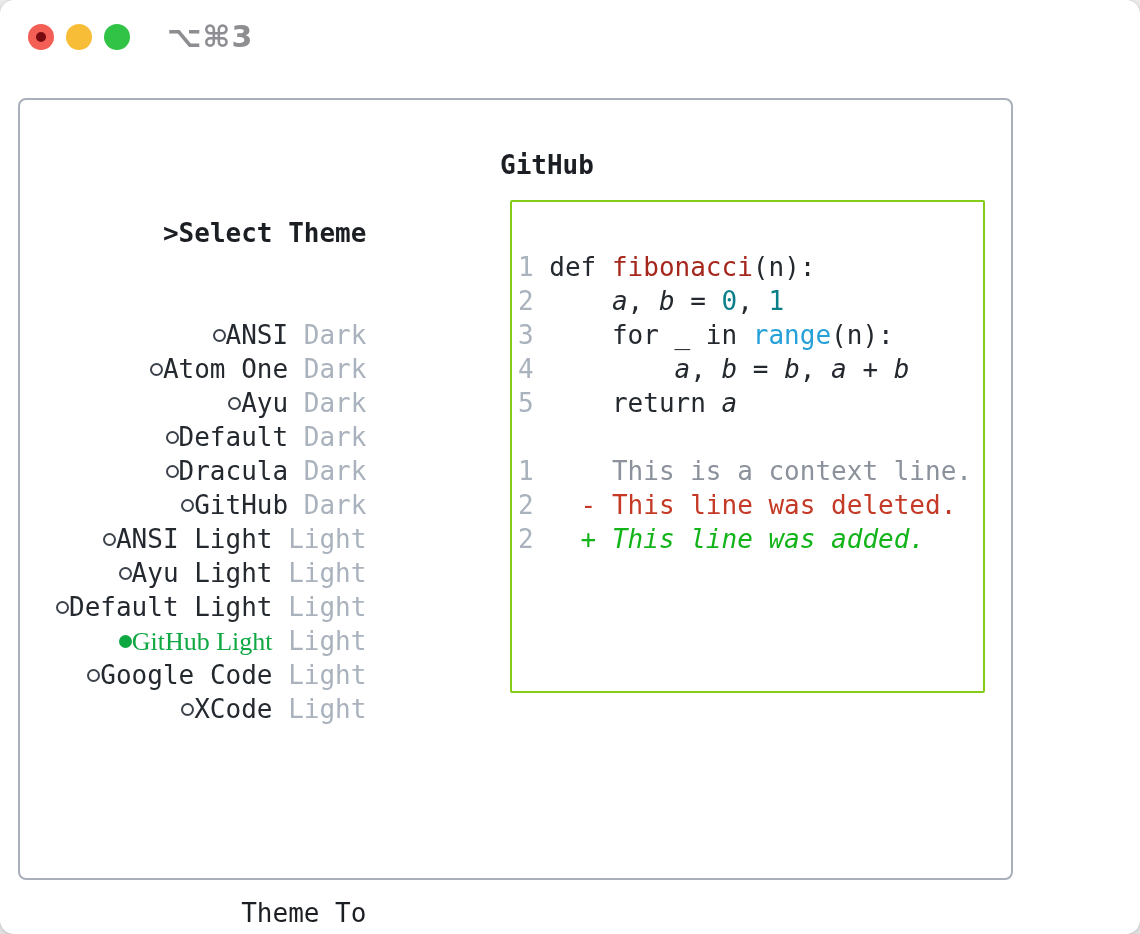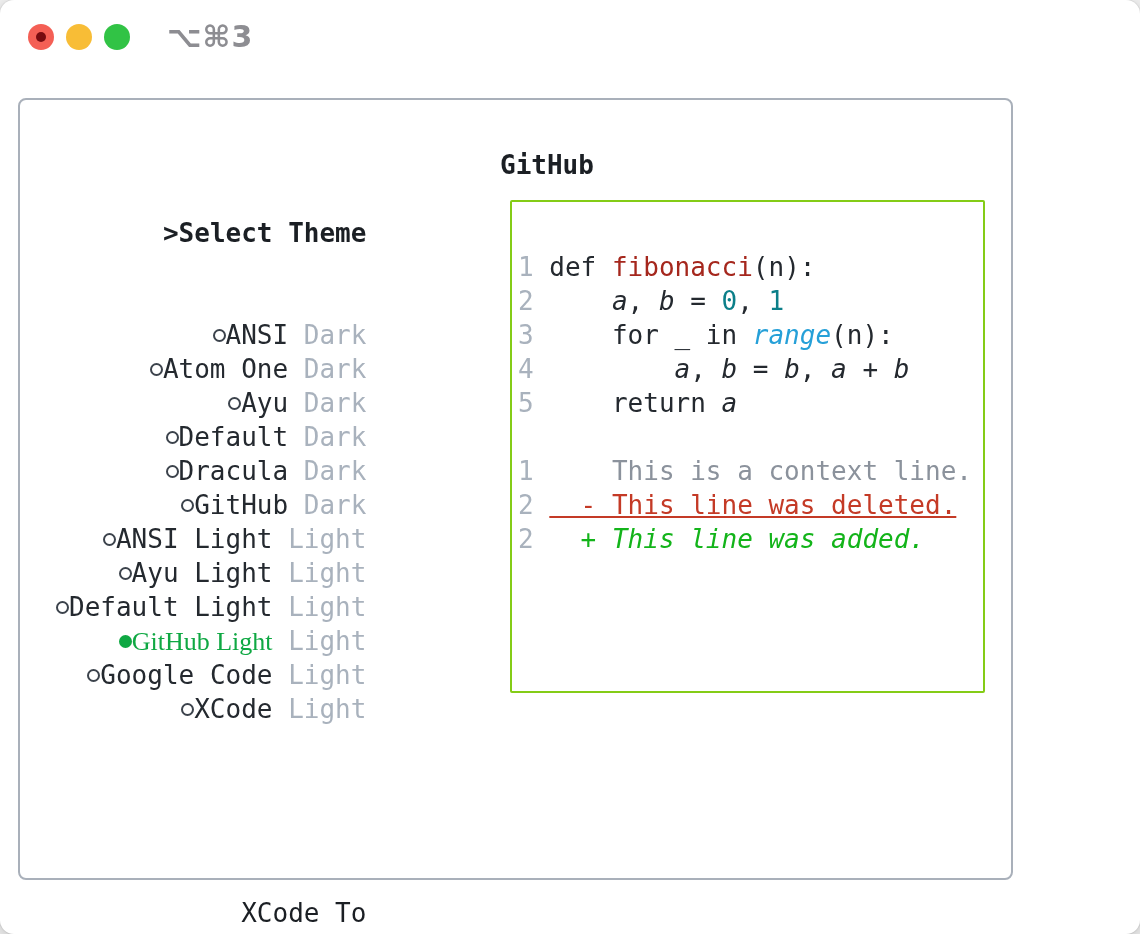--- a/index.html
+++ b/index.html
@@ -48,24 +48,24 @@
   .pbox{
     position:absolute;left:490px;top:100px;width:475px;height:493px;
     box-sizing:border-box;border:2px solid #84cc16;border-radius:2px;
     padding:48px 0 0 6px;white-space:pre;overflow:hidden;
   }
   .pline{height:34px;}
   .ln{color:var(--muted-gray,#a9b2bd);}
   .tok-p{color:var(--text-dark,#24292f);}
   .tok-fn{color:var(--function-red,#a5271d);}
   .tok-n{color:var(--number-teal,#0b7f89);}
-  .tok-b{color:var(--builtin-blue,#26a0d8);font-style:italic;}
+  .tok-b{color:var(--builtin-blue,#26a0d8);}
   .tok-v{color:var(--text-dark,#24292f);font-style:italic;}
   .tok-context{color:var(--context-gray,#8b929c);text-align:right;}
-  .tok-deleted{color:var(--diff-deleted-red,#c43a26);text-decoration:underline;}
+  .tok-deleted{color:var(--diff-deleted-red,#c43a26);}
   .tok-added{color:var(--diff-added-green,#13b41a);font-style:italic;}
 </style>
 </head>
 <body>
 
 <div class="window">
 
   <div class="titlebar">
     <span class="tl tl-close">
         <span class="tl-inner"></span>
@@ -74,21 +74,21 @@
     <span class="tl tl-zoom"></span>
     <span class="shortcut">⌥⌘3</span>
   </div>
 
   <div class="panel">
 
     <div class="leftcol">
       <div class="row"><span class="marker pointer">&gt;</span><span class="section-title">Select Theme</span></div>
       <div id="theme-list"><div class="row"><span class="marker"><span class="ring"></span></span><span class="t-name">ANSI</span><span class="t-var"> Dark</span></div><div class="row"><span class="marker"><span class="ring"></span></span><span class="t-name">Atom One</span><span class="t-var"> Dark</span></div><div class="row"><span class="marker"><span class="ring"></span></span><span class="t-name">Ayu</span><span class="t-var"> Dark</span></div><div class="row"><span class="marker"><span class="ring"></span></span><span class="t-name">Default</span><span class="t-var"> Dark</span></div><div class="row"><span class="marker"><span class="ring"></span></span><span class="t-name">Dracula</span><span class="t-var"> Dark</span></div><div class="row"><span class="marker"><span class="ring"></span></span><span class="t-name">GitHub</span><span class="t-var"> Dark</span></div><div class="row"><span class="marker"><span class="ring"></span></span><span class="t-name">ANSI Light</span><span class="t-var"> Light</span></div><div class="row"><span class="marker"><span class="ring"></span></span><span class="t-name">Ayu Light</span><span class="t-var"> Light</span></div><div class="row"><span class="marker"><span class="ring"></span></span><span class="t-name">Default Light</span><span class="t-var"> Light</span></div><div class="row"><span class="marker"><span class="ring sel"></span></span><span class="t-name sel">GitHub Light</span><span class="t-var"> Light</span></div><div class="row"><span class="marker"><span class="ring"></span></span><span class="t-name">Google Code</span><span class="t-var"> Light</span></div><div class="row"><span class="marker"><span class="ring"></span></span><span class="t-name">XCode</span><span class="t-var"> Light</span></div></div>
       <div class="row"></div>
-      <div class="row"><span class="marker"></span><span class="apply-title">XCode To</span></div>
+      <div class="row"><span class="marker"></span><span class="apply-title">Theme To</span></div>
       
       
       
     </div>
 
     <div class="preview-title">GitHub</div>
     <div class="pbox" id="preview-box"><div class="pline"><span class="ln">1</span> <span class="tok-p">def </span><span class="tok-fn">fibonacci</span><span class="tok-p">(n):</span></div><div class="pline"><span class="ln">2</span> <span class="tok-p">    </span><span class="tok-v">a</span><span class="tok-p">, </span><span class="tok-v">b</span><span class="tok-p"> = </span><span class="tok-n">0</span><span class="tok-p">, </span><span class="tok-n">1</span></div><div class="pline"><span class="ln">3</span> <span class="tok-p">    for _ in </span><span class="tok-b">range</span><span class="tok-p">(n):</span></div><div class="pline"><span class="ln">4</span> <span class="tok-p">        </span><span class="tok-v">a</span><span class="tok-p">, </span><span class="tok-v">b</span><span class="tok-p"> = </span><span class="tok-v">b</span><span class="tok-p">, </span><span class="tok-v">a</span><span class="tok-p"> + </span><span class="tok-v">b</span></div><div class="pline"><span class="ln">5</span> <span class="tok-p">    return </span><span class="tok-v">a</span></div><div class="pline"></div><div class="pline"><span class="ln">1</span> <span class="tok-context">    This is a context line.</span></div><div class="pline"><span class="ln">2</span> <span class="tok-deleted">  - This line was deleted.</span></div><div class="pline"><span class="ln">2</span> <span class="tok-added">  + This line was added.</span></div></div>
 
   </div>
 </div>

